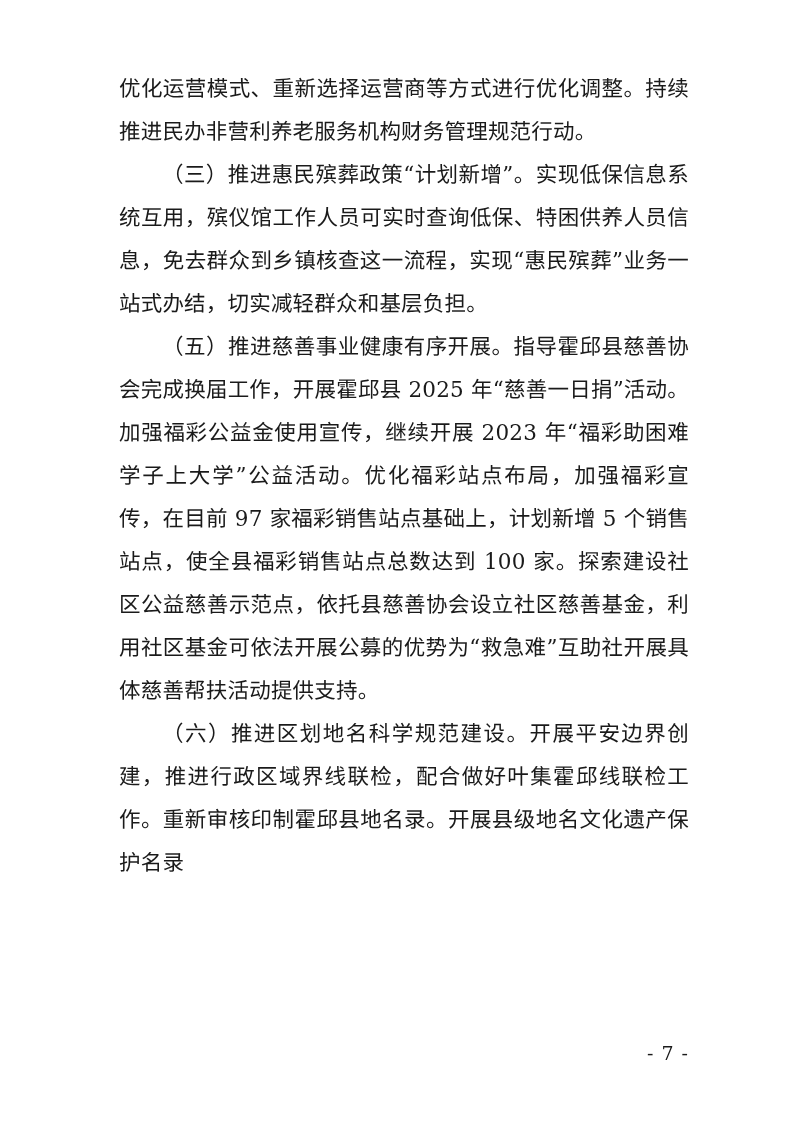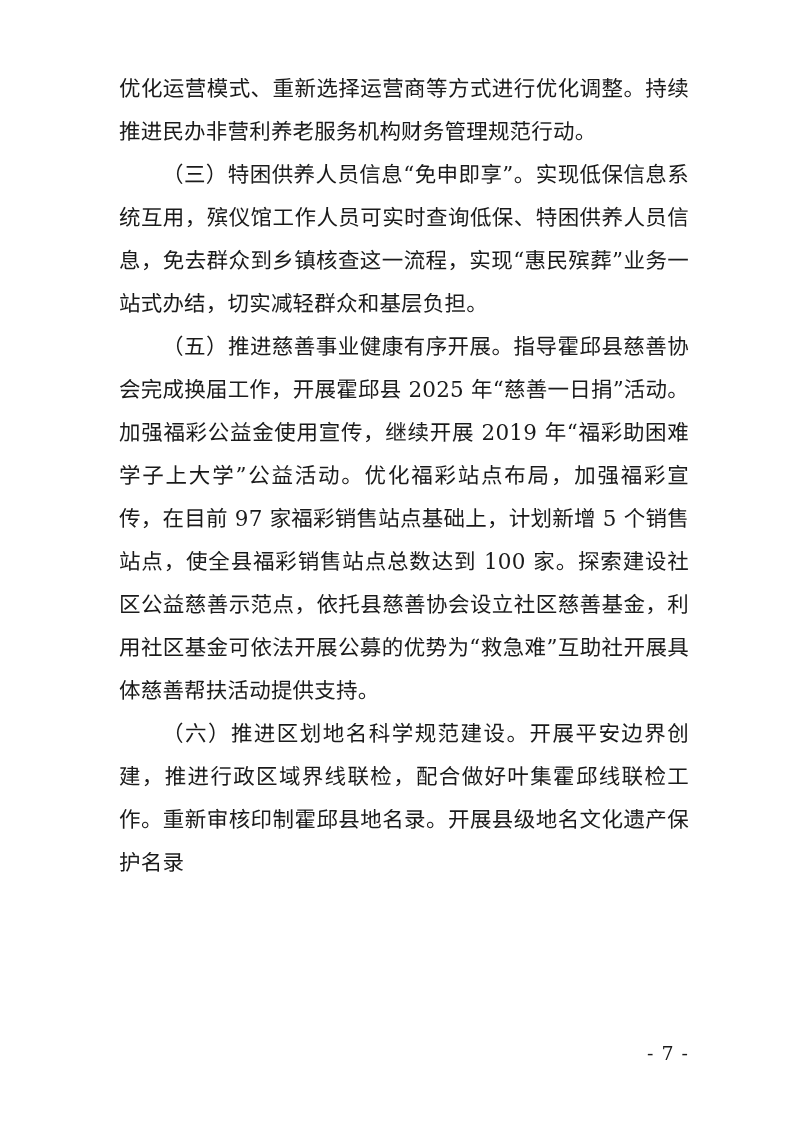--- a/index.html
+++ b/index.html
@@ -52,18 +52,18 @@
     color: #1a1a1a;
     letter-spacing: 1px;
   }
 </style>
 </head>
 <body>
 
 <div class="page">
   <div class="doc-body">
     <p class="para">优化运营模式、重新选择运营商等方式进行优化调整。持续推进民办非营利养老服务机构财务管理规范行动。</p>
-    <p class="para indent">（三）特困供养人员信息“免申即享”。实现低保信息系统互用，殡仪馆工作人员可实时查询低保、特困供养人员信息，免去群众到乡镇核查这一流程，实现“惠民殡葬”业务一站式办结，切实减轻群众和基层负担。</p>
-    <p class="para indent">（五）推进慈善事业健康有序开展。指导霍邱县慈善协会完成换届工作，开展霍邱县 2025 年“慈善一日捐”活动。加强福彩公益金使用宣传，继续开展 2019 年“福彩助困难学子上大学”公益活动。优化福彩站点布局，加强福彩宣传，在目前 97 家福彩销售站点基础上，计划新增 5 个销售站点，使全县福彩销售站点总数达到 100 家。探索建设社区公益慈善示范点，依托县慈善协会设立社区慈善基金，利用社区基金可依法开展公募的优势为“救急难”互助社开展具体慈善帮扶活动提供支持。</p>
+    <p class="para indent">（三）推进惠民殡葬政策“计划新增”。实现低保信息系统互用，殡仪馆工作人员可实时查询低保、特困供养人员信息，免去群众到乡镇核查这一流程，实现“惠民殡葬”业务一站式办结，切实减轻群众和基层负担。</p>
+    <p class="para indent">（五）推进慈善事业健康有序开展。指导霍邱县慈善协会完成换届工作，开展霍邱县 2025 年“慈善一日捐”活动。加强福彩公益金使用宣传，继续开展 2023 年“福彩助困难学子上大学”公益活动。优化福彩站点布局，加强福彩宣传，在目前 97 家福彩销售站点基础上，计划新增 5 个销售站点，使全县福彩销售站点总数达到 100 家。探索建设社区公益慈善示范点，依托县慈善协会设立社区慈善基金，利用社区基金可依法开展公募的优势为“救急难”互助社开展具体慈善帮扶活动提供支持。</p>
     <p class="para indent">（六）推进区划地名科学规范建设。开展平安边界创建，推进行政区域界线联检，配合做好叶集霍邱线联检工作。重新审核印制霍邱县地名录。开展县级地名文化遗产保护名录</p>
   </div>
   <div class="page-number">- 7 -</div>
 </div>
 
 </body></html>

